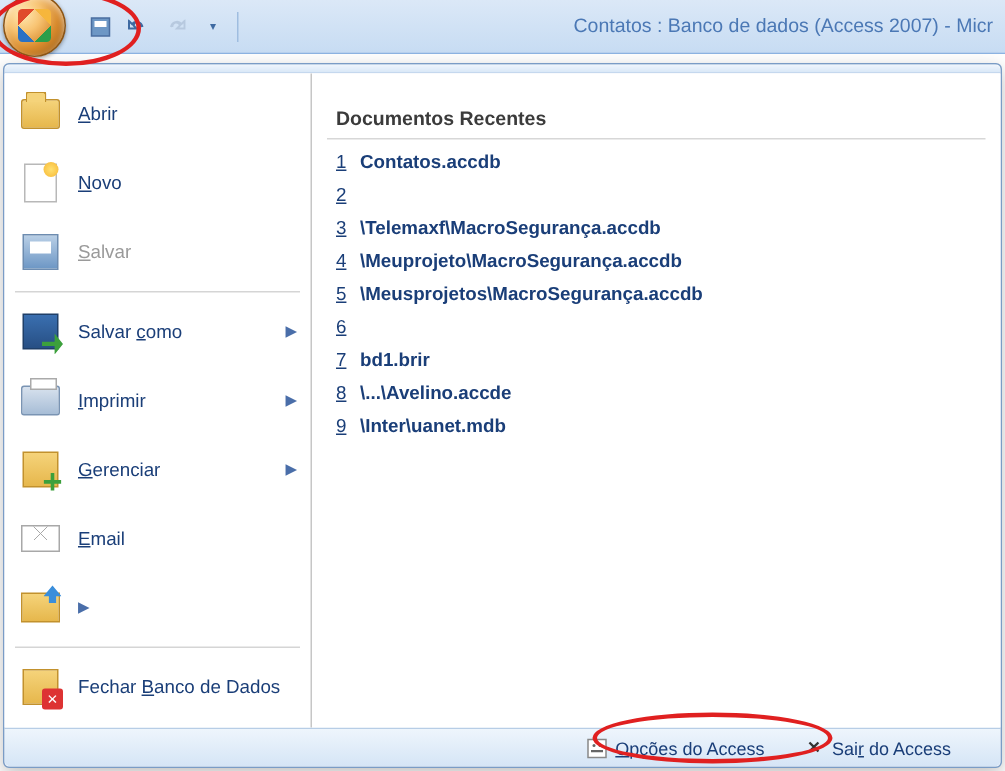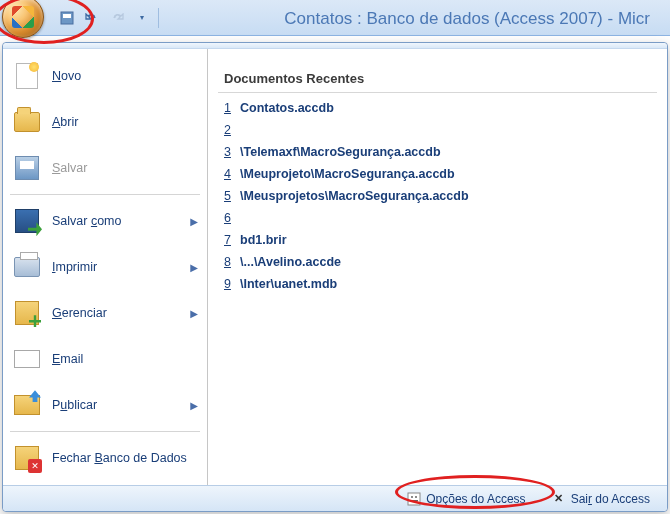--- a/index.html
+++ b/index.html
@@ -34,21 +34,21 @@
     background-repeat: no-repeat;
     border-radius: 3px;
   }
   .qat { margin-left: 56px; display: flex; align-items: center; gap: 3px; }
   .qat-btn {
     width: 22px; height: 22px; border-radius: 3px;
     display: flex; align-items: center; justify-content: center;
     color: #3e6aa2; font-size: 10px;
   }
   .qat-sep { width:1px; height: 20px; background: #9fbde0; margin: 0 2px; }
-  .title-text { position: absolute; right: 20px; top: 9px; color: #4b78b5; font-size: 17px; }
+  .title-text { position: absolute; right: 8px; top: 9px; color: #4b78b5; font-size: 13px; }
 
   .red-circle1 {
     position: absolute; left: -6px; top: -6px; width: 100px; height: 50px;
     border: 3px solid #e02020; border-radius: 50%; z-index: 20; pointer-events: none;
   }
   .red-circle2 {
     position: absolute; left: 395px; top: 475px; width: 160px; height: 34px;
     border: 3px solid #e02020; border-radius: 50%; z-index: 20; pointer-events: none;
   }
 
@@ -95,21 +95,21 @@
     padding: 4px 6px; font-size: 12.5px; color: #1a3e78;
     border-radius: 3px;
   }
   .recent-item .num { text-decoration: underline; min-width: 10px; }
   .recent-item .name { text-decoration: none; font-weight: bold; }
 
   .menu-bottom {
     height: 34px;
     background: linear-gradient(to bottom, #eef5fc, #d5e5f6);
     border-top: 1px solid #b7cde6;
-    display: flex; justify-content: flex-end; align-items: center; gap: 8px; padding: 0 8px;
+    display: flex; justify-content: flex-end; align-items: center; gap: 8px; padding: 0 24px;
     border-radius: 0 0 4px 4px;
   }
   .ft-btn {
     display: flex; align-items: center; gap: 5px;
     height: 24px; padding: 0 8px;
     font-size: 12px; color: #1a3e78;
     border: 1px solid transparent; border-radius: 3px;
     background: transparent;
   }
   .ft-btn .ico { width:14px; height:14px; display:flex; align-items:center; justify-content:center; font-size:11px; color:#555;}
@@ -172,30 +172,30 @@
 <div class="red-circle1"></div>
 <div class="red-circle2"></div>
 
 <div class="menu-frame">
   <div class="menu-top"></div>
   <div class="menu-body">
     <div class="menu-left">
 
       <div class="mi">
         <div class="mi-icon">
+            <div class="i-open"></div>
+          </div>
+        <span class="label"><span></span><u>A</u><span>brir</span></span>
+      </div>
+
+      <div class="mi">
+        <div class="mi-icon">
             <div class="i-new"></div>
           </div>
         <span class="label"><span></span><u>N</u><span>ovo</span></span>
-      </div>
-
-      <div class="mi">
-        <div class="mi-icon">
-            <div class="i-open"></div>
-          </div>
-        <span class="label"><span></span><u>A</u><span>brir</span></span>
       </div>
 
       <div class="mi disabled">
         <div class="mi-icon">
             <div class="i-save"></div>
           </div>
         <span class="label"><span></span><u>S</u><span>alvar</span></span>
       </div>
 
       <div class="sep"></div>
@@ -228,21 +228,20 @@
         <div class="mi-icon">
             <div class="i-email"></div>
           </div>
         <span class="label"><span></span><u>E</u><span>mail</span></span>
       </div>
 
       <div class="mi">
         <div class="mi-icon">
             <div class="i-publish"></div>
           </div>
-        <span class="label"><span>P</span><u>u</u><span>blicar</span></span>
         <span class="arrow">▶</span>
       </div>
 
       <div class="sep"></div>
 
       <div class="mi">
         <div class="mi-icon">
             <div class="i-close"></div>
           </div>
         <span class="label"><span>Fechar </span><u>B</u><span>anco de Dados</span></span>

